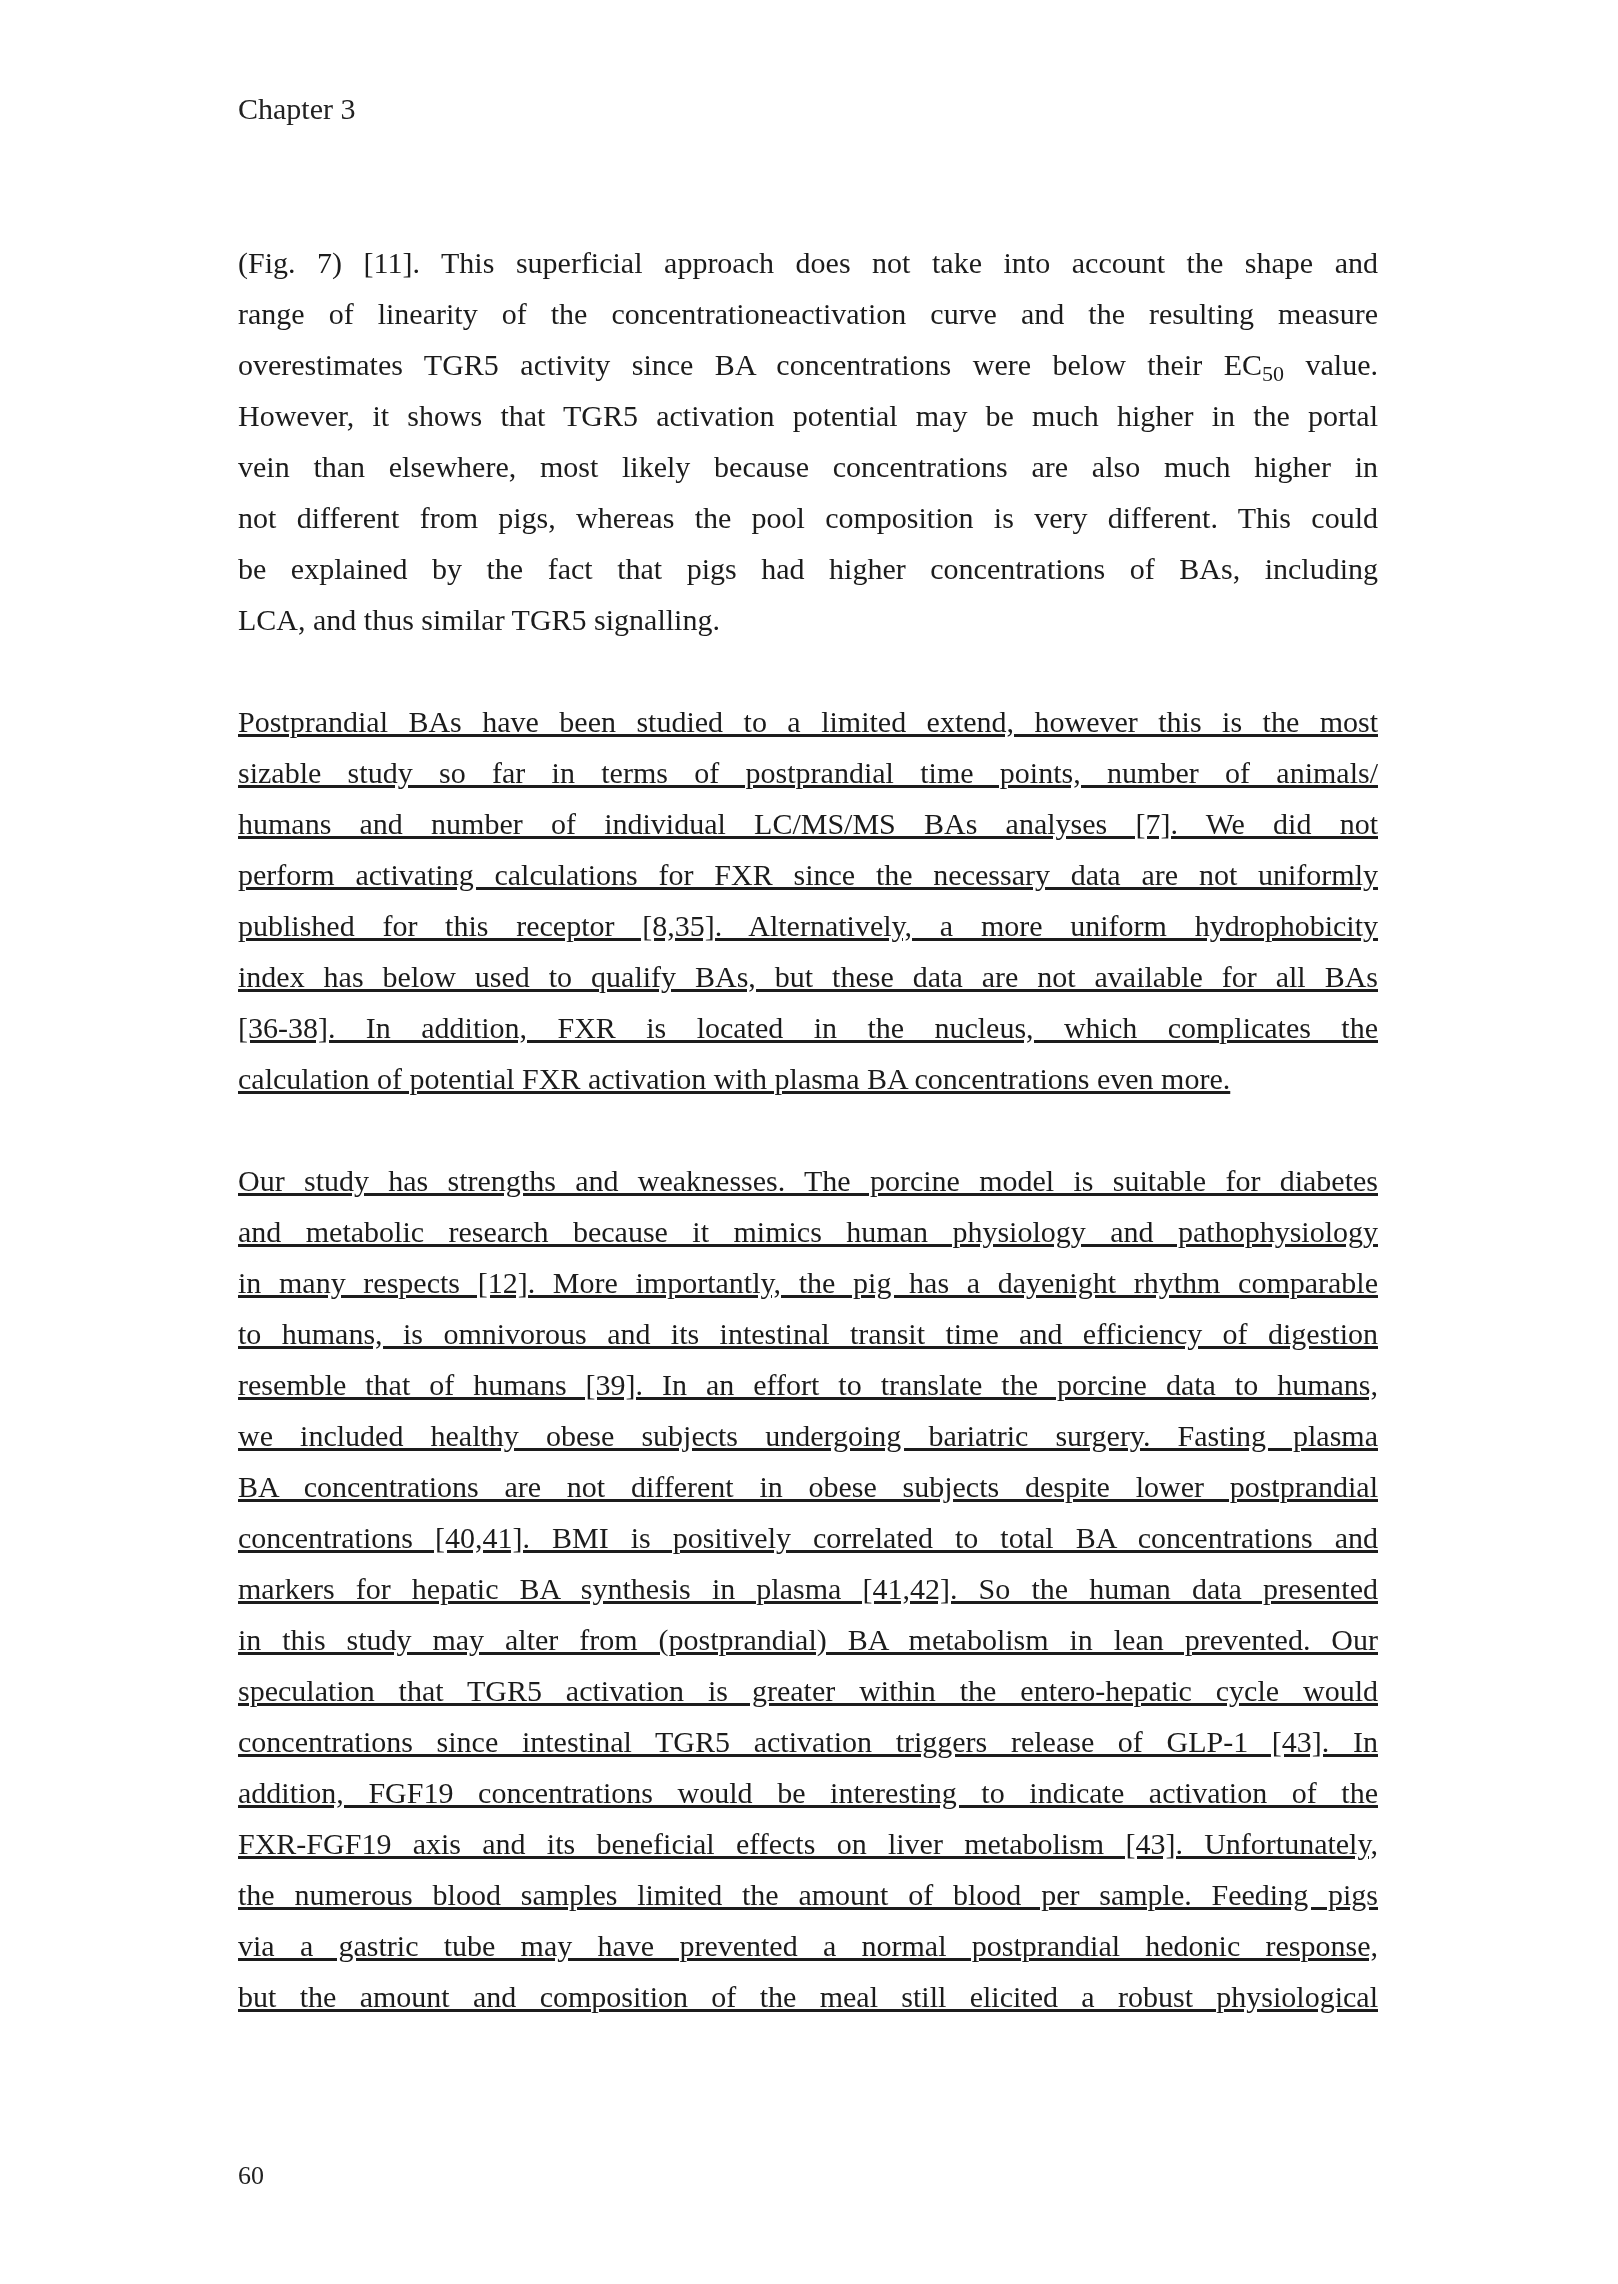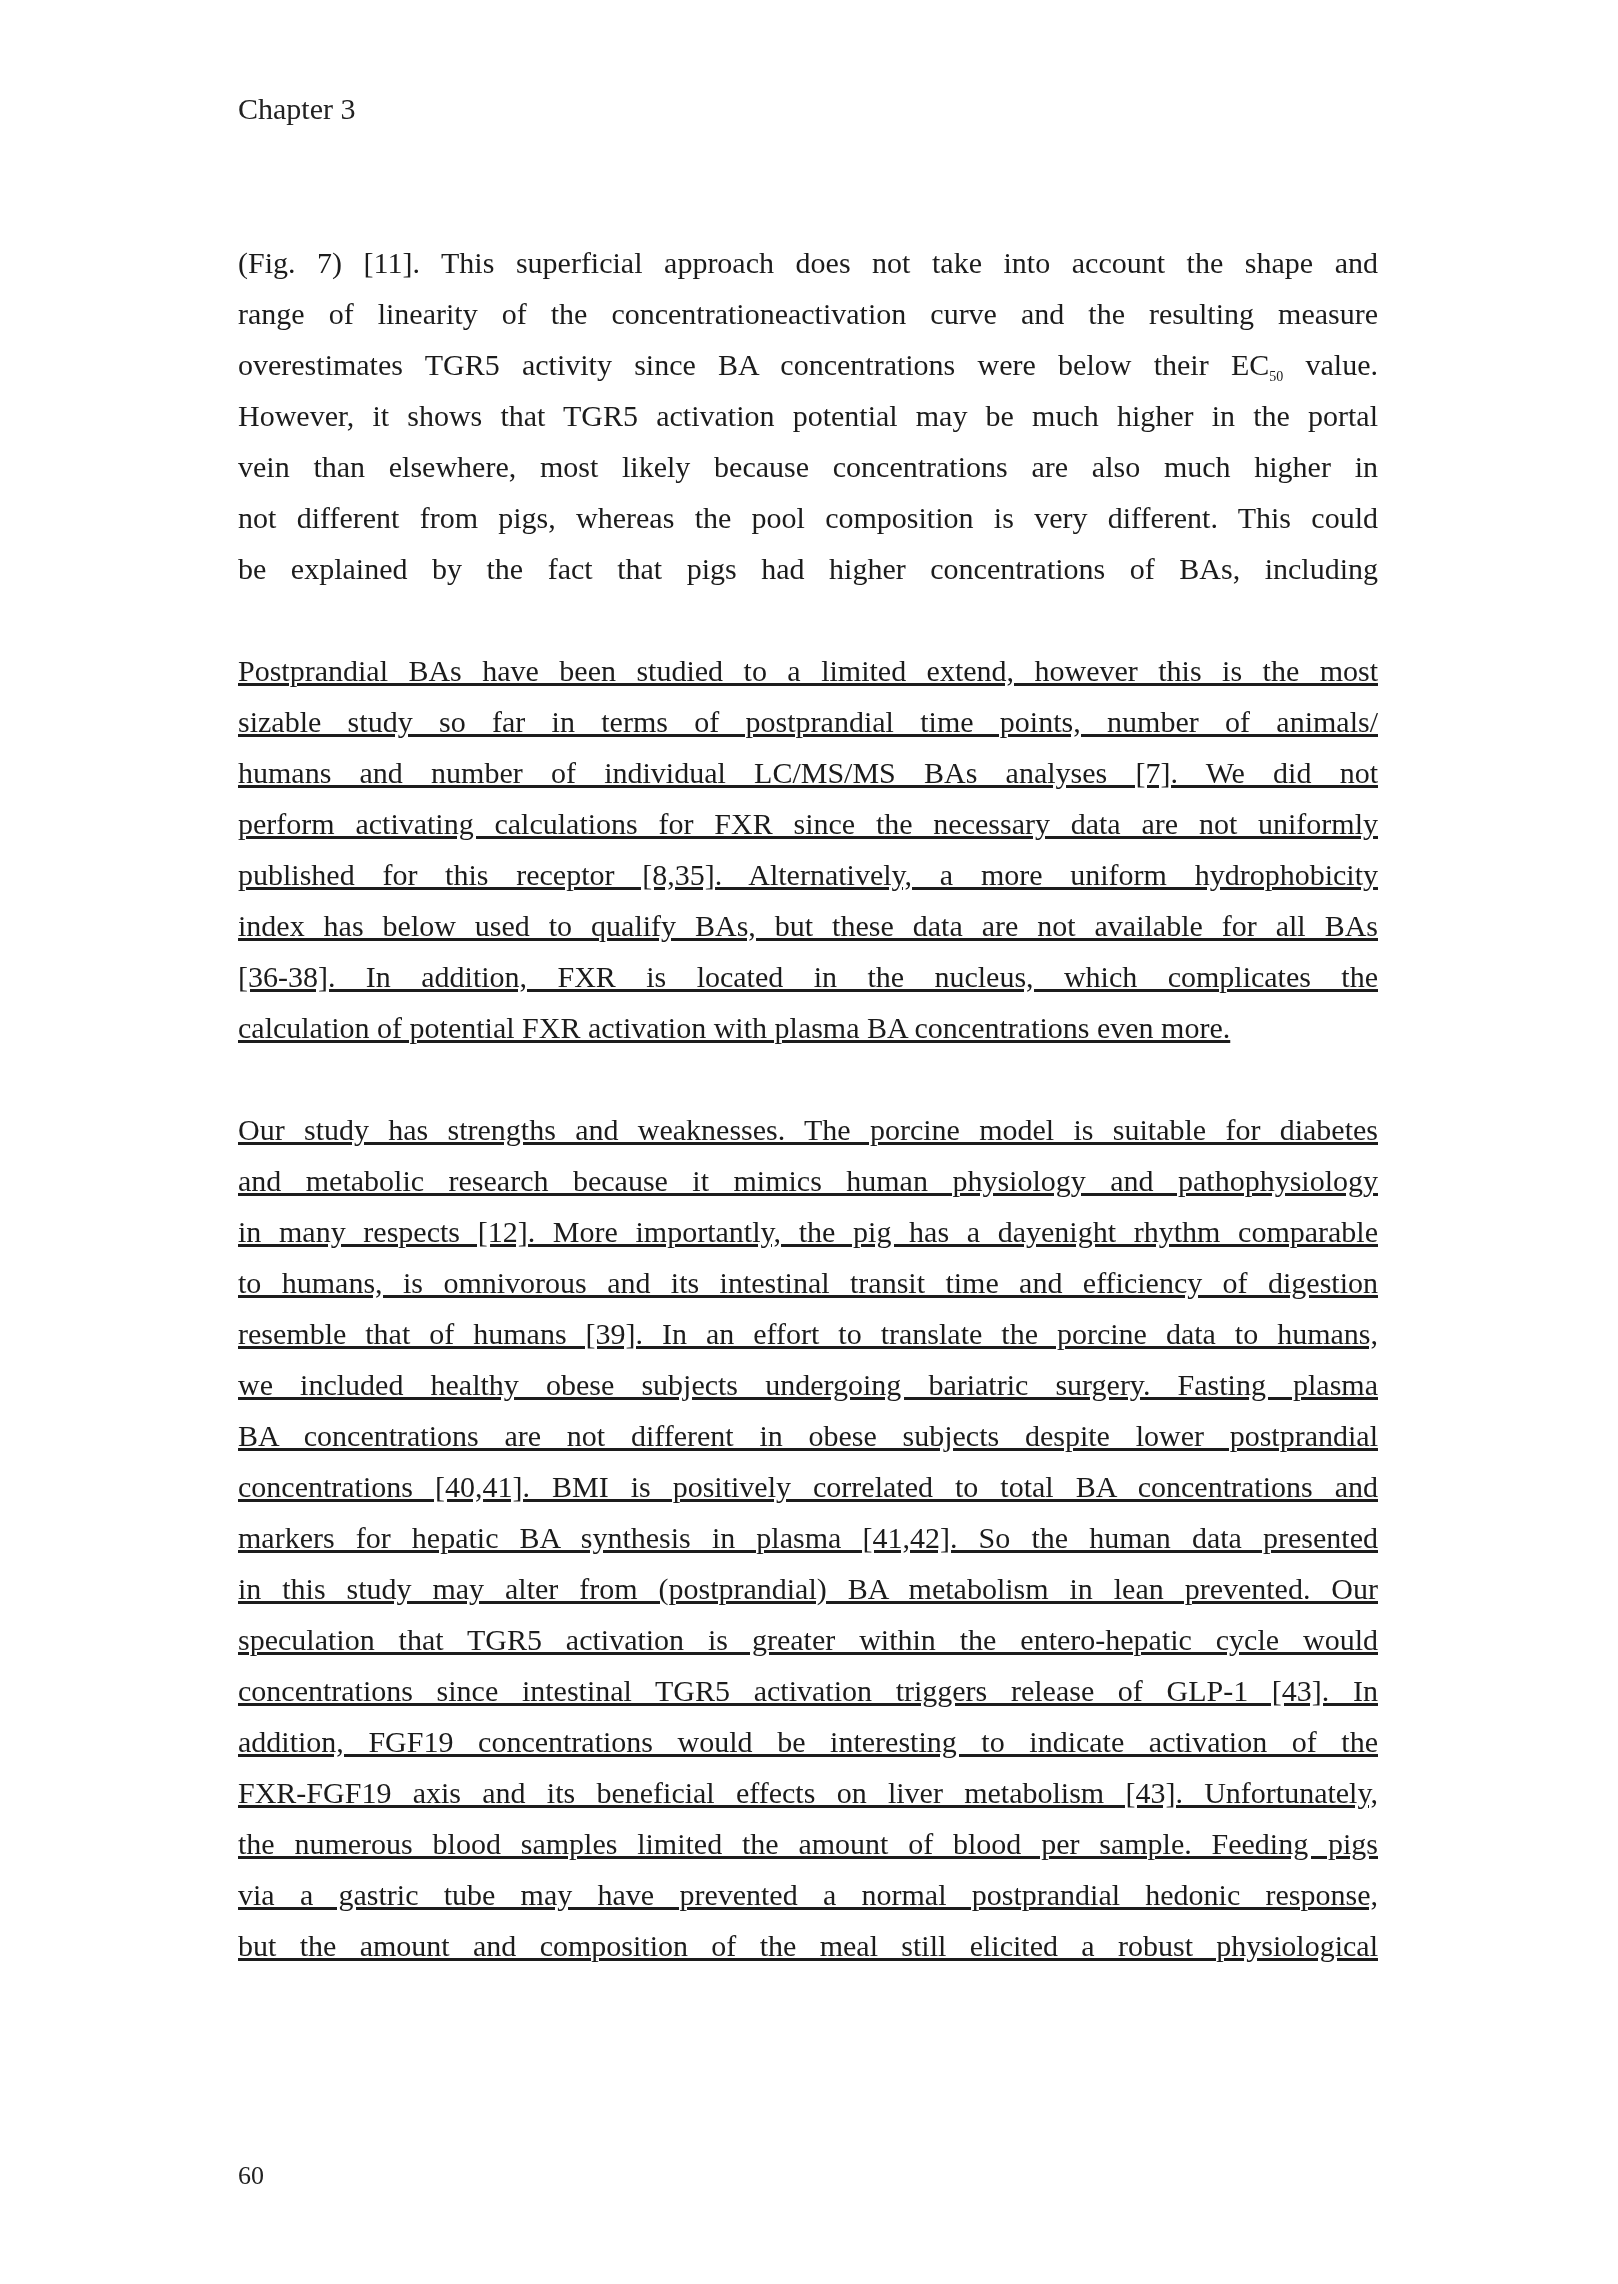--- a/index.html
+++ b/index.html
@@ -43,21 +43,21 @@
     line-height: 40px;
     white-space: nowrap;
     text-align: justify;
     text-align-last: justify;
     width: 1140px;
   }
   .line.last {
     text-align-last: left;
   }
   .line sub {
-    font-size: 14px;
+    font-size: 22px;
     line-height: 0;
     vertical-align: -6px;
   }
   .page-number {
     position: absolute;
     left: 238px;
     top: 2161px;
     font-size: 26px;
     line-height: 30px;
     color: #222222;
@@ -72,20 +72,21 @@
 <div class="body-text">
 
   <p class="para">
     <span class="line">(Fig. 7) [11]. This superficial approach does not take into account the shape and</span>
     <span class="line">range of linearity of the concentrationeactivation curve and the resulting measure</span>
     <span class="line"><span>overestimates TGR5 activity since BA concentrations were below their EC</span><sub>50</sub><span> value.</span></span>
     <span class="line">However, it shows that TGR5 activation potential may be much higher in the portal</span>
     <span class="line">vein than elsewhere, most likely because concentrations are also much higher in</span>
     <span class="line">not different from pigs, whereas the pool composition is very different. This could</span>
     <span class="line">be explained by the fact that pigs had higher concentrations of BAs, including</span>
+    <span class="line last">LCA, and thus similar TGR5 signalling.</span>
   </p>
 
   <p class="para">
     <span class="line">Postprandial BAs have been studied to a limited extend, however this is the most</span>
     <span class="line">sizable study so far in terms of postprandial time points, number of animals/</span>
     <span class="line">humans and number of individual LC/MS/MS BAs analyses [7]. We did not</span>
     <span class="line">perform activating calculations for FXR since the necessary data are not uniformly</span>
     <span class="line">published for this receptor [8,35]. Alternatively, a more uniform hydrophobicity</span>
     <span class="line">index has below used to qualify BAs, but these data are not available for all BAs</span>
     <span class="line">[36-38]. In addition, FXR is located in the nucleus, which complicates the</span>

